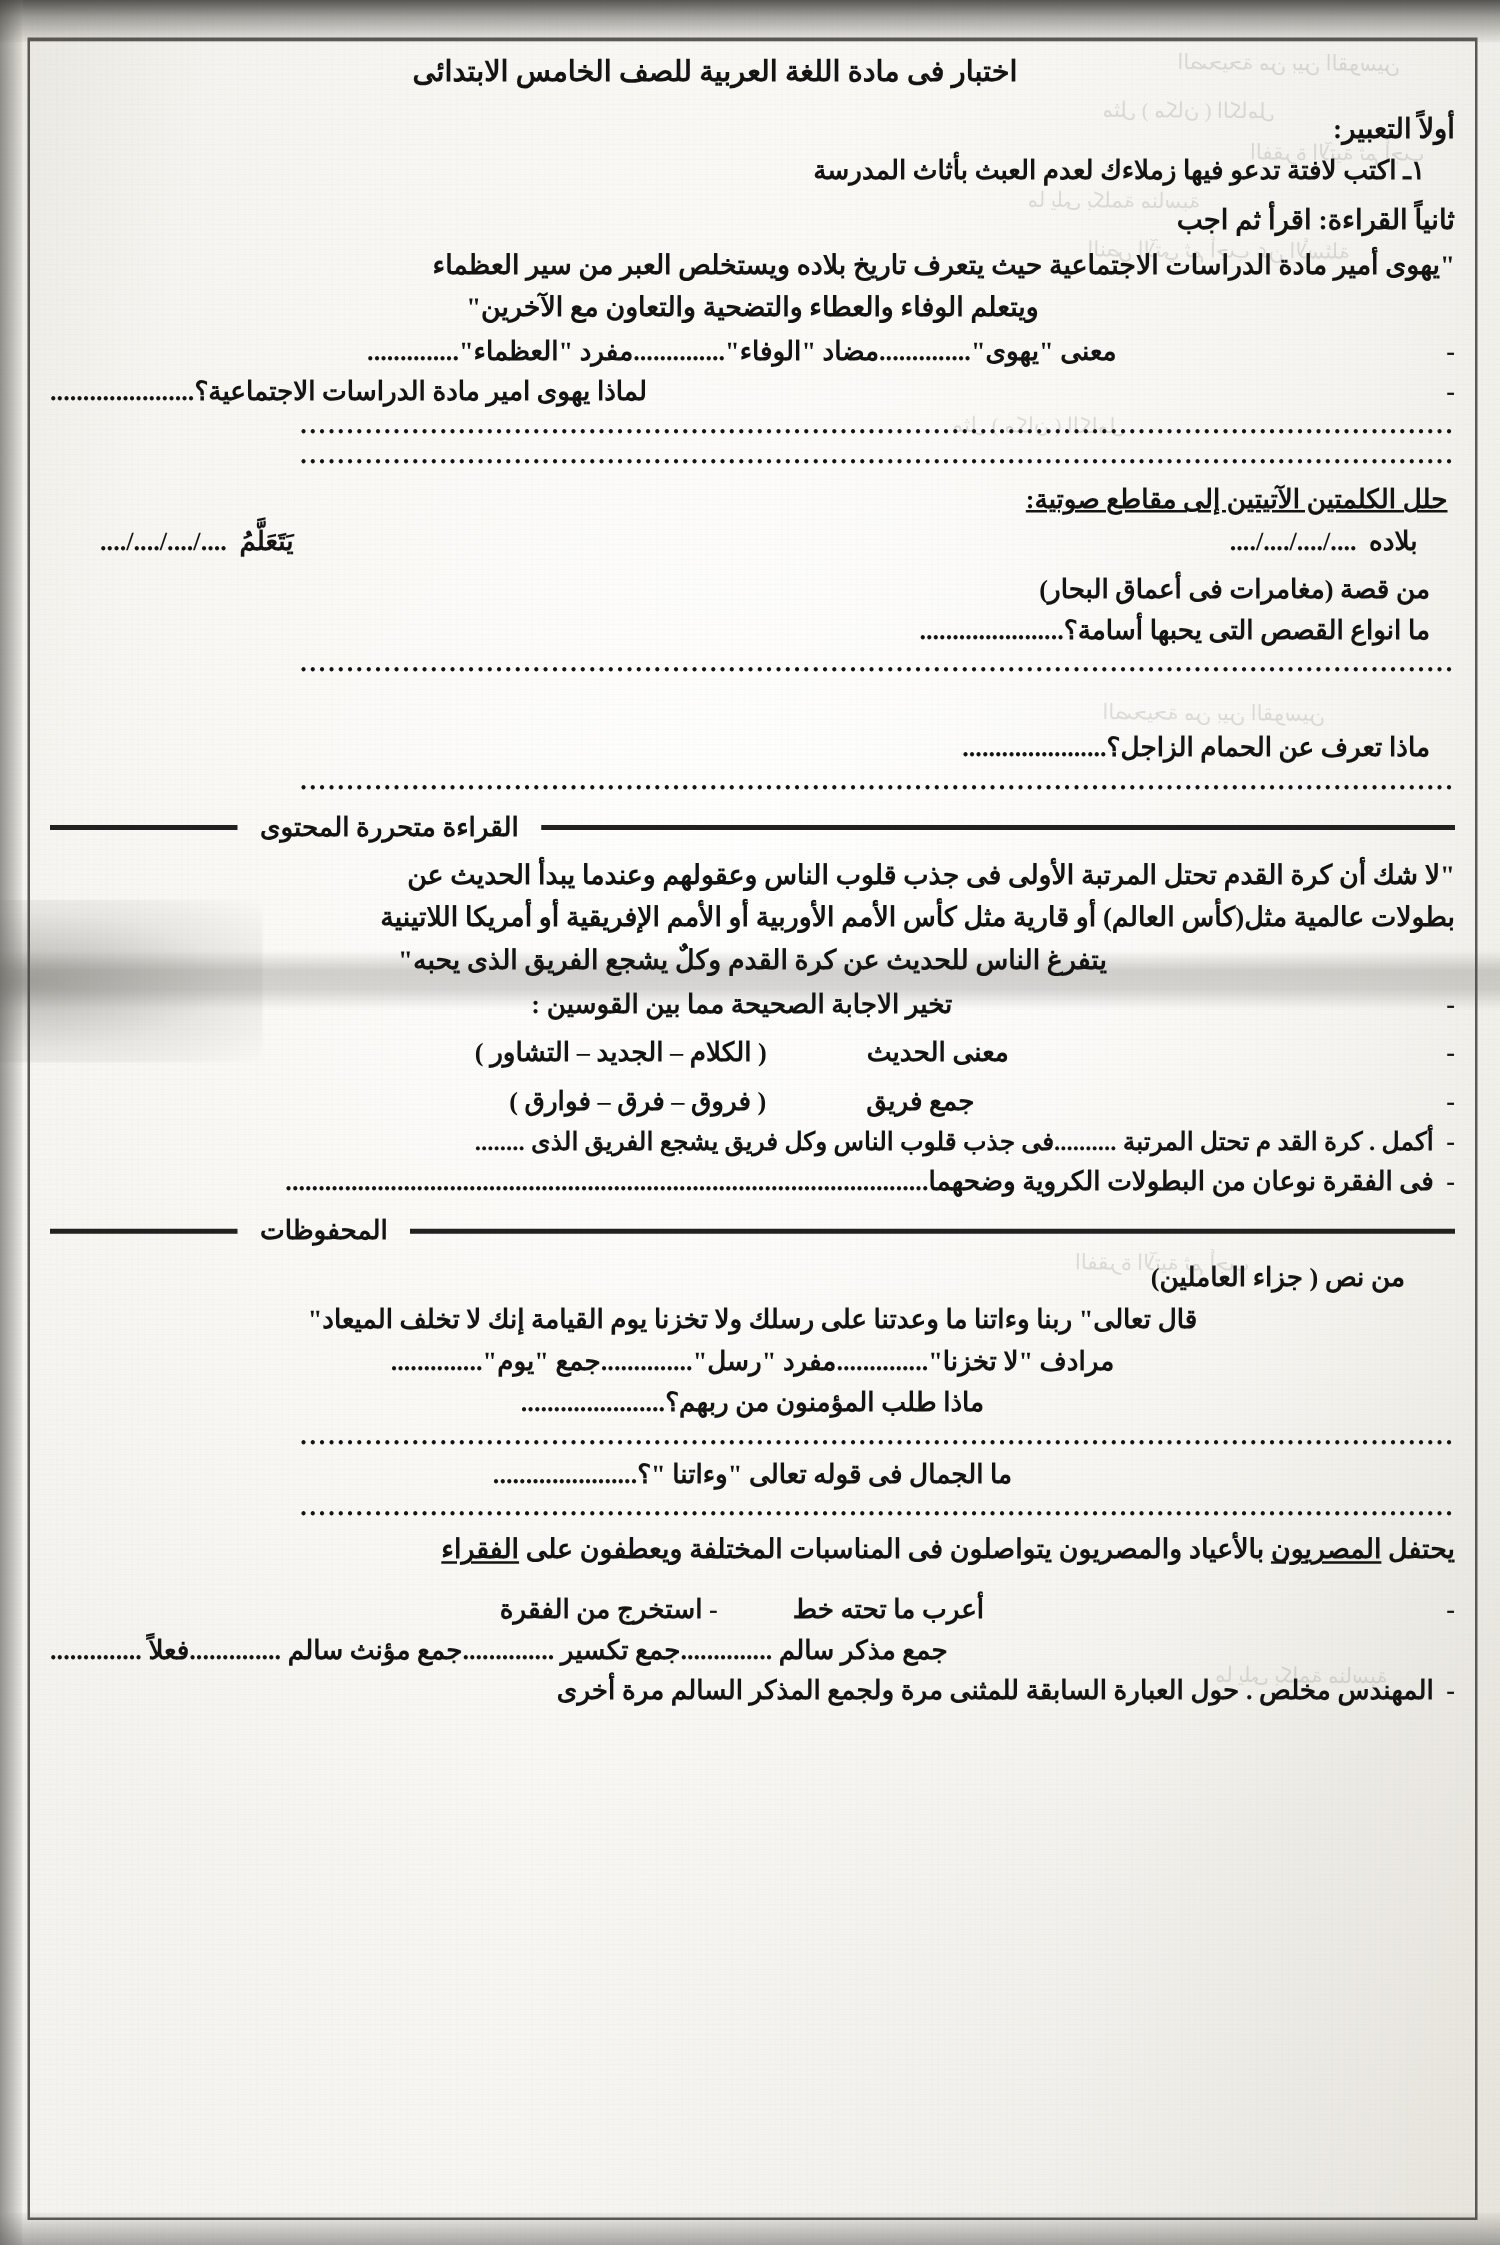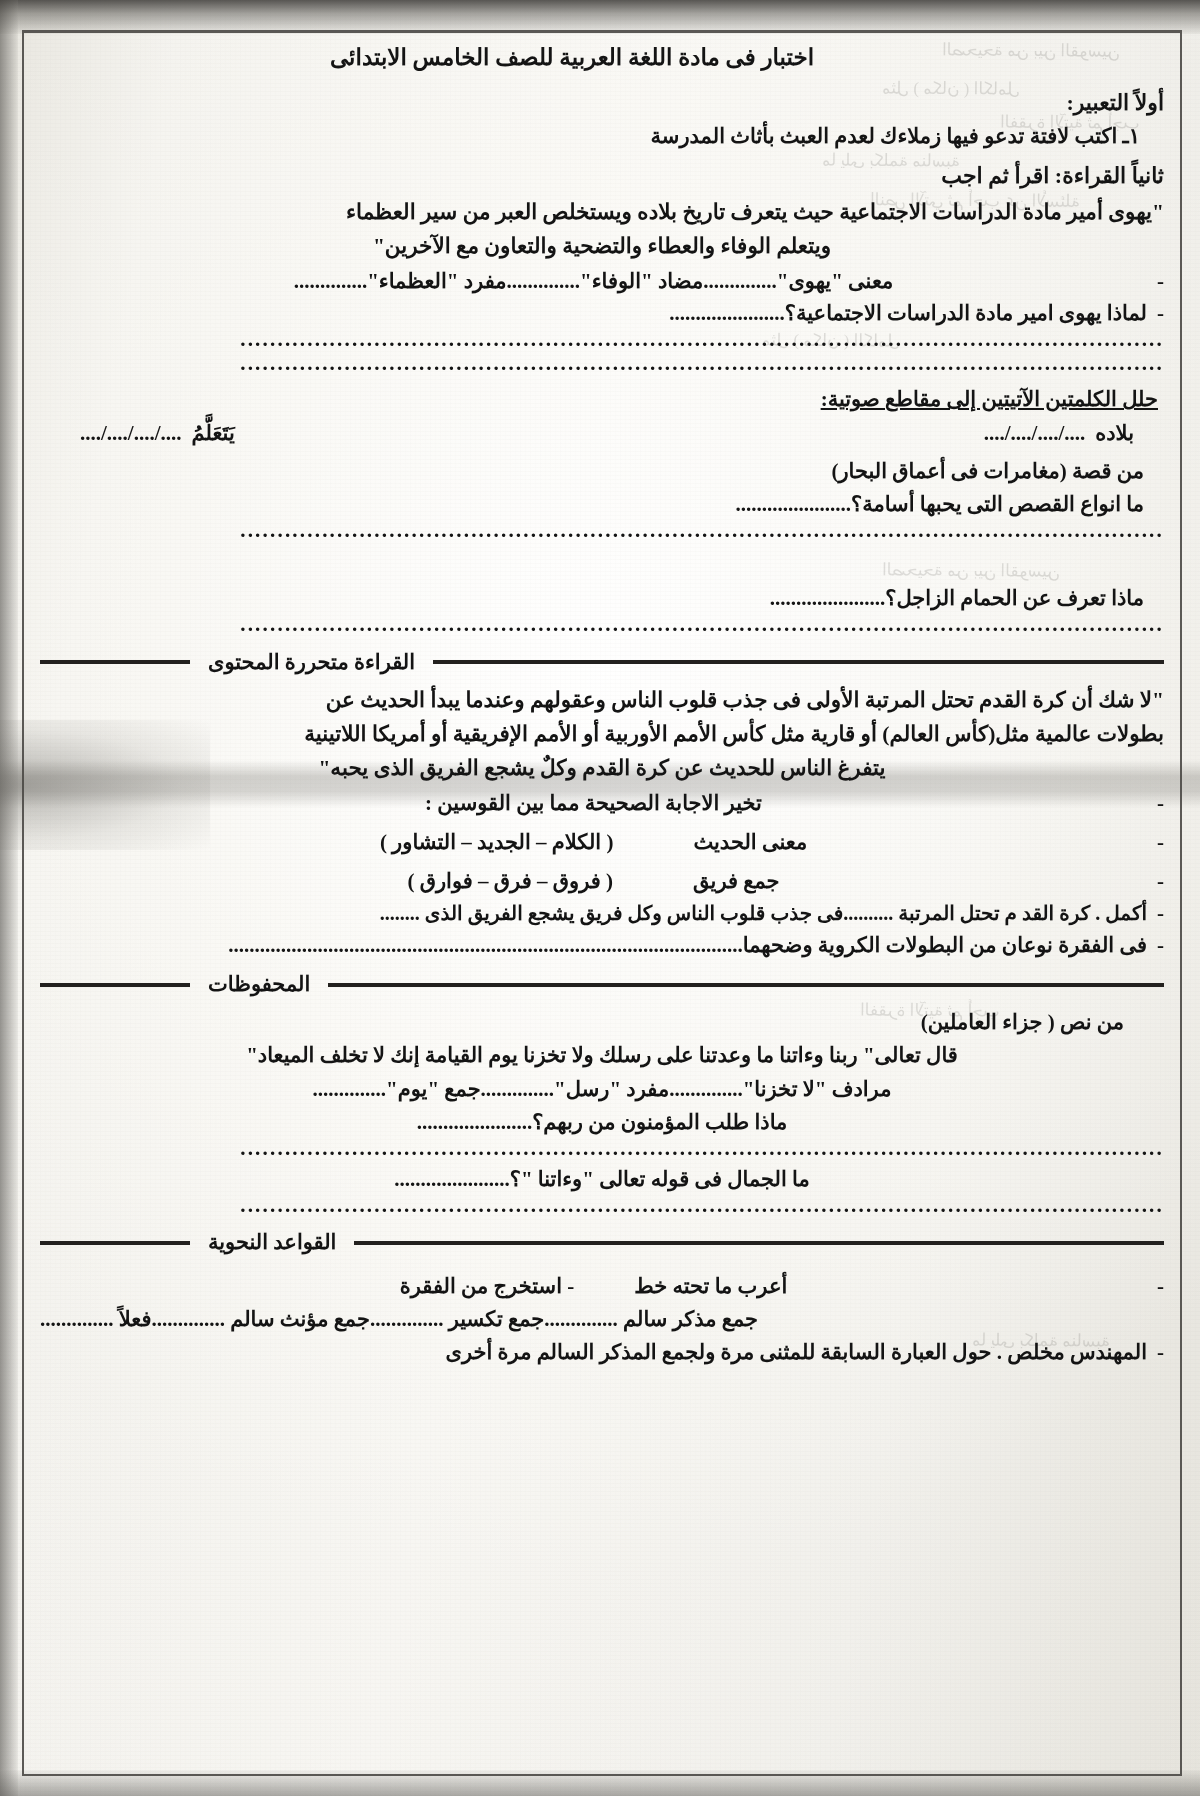--- a/index.html
+++ b/index.html
@@ -239,21 +239,21 @@
     <div class="ln passage">"يهوى أمير مادة الدراسات الاجتماعية حيث يتعرف تاريخ بلاده ويستخلص العبر من سير العظماء</div>
     <div class="ln passage tight" style="text-align:center;">ويتعلم الوفاء والعطاء والتضحية والتعاون مع الآخرين"</div>
 
     <div class="bullet-row">
       <span class="dash">-</span>
       <span class="body" style="text-align:center;">معنى "يهوى"..............مضاد "الوفاء"..............مفرد "العظماء"..............</span>
     </div>
 
     <div class="bullet-row">
       <span class="dash">-</span>
-      <span class="body" style="text-align:right;">
+      <span class="body" style="text-align:left;">
         <span>لماذا يهوى امير مادة الدراسات الاجتماعية؟</span><span class="dots">......................</span>
       </span>
     </div>
     <div class="dotline">............................................................................................................................</div>
     <div class="dotline">............................................................................................................................</div>
 
     <div class="ln q right gap-s" style="padding-right:6px;text-decoration:underline;">حلل الكلمتين الآتيتين إلى مقاطع صوتية:</div>
 
     <div class="syll-row">
       <span class="syll">
@@ -336,26 +336,24 @@
     <div class="ln q" style="text-align:center;">
       <span>ماذا طلب المؤمنون من ربهم؟</span><span class="dots">......................</span>
     </div>
     <div class="dotline">............................................................................................................................</div>
 
     <div class="ln q" style="text-align:center;">
       <span>ما الجمال فى قوله تعالى "وءاتنا "؟</span><span class="dots">......................</span>
     </div>
     <div class="dotline">............................................................................................................................</div>
 
-    <div class="divider">
-      <span class="rule"></span>
-      <span class="cap">القواعد النحوية</span>
-      <span class="rule short"></span>
-    </div>
-
+
+    <div class="ln passage" style="text-align:justify;">
+      <span>يحتفل </span><u>المصريون</u><span> بالأعياد والمصريون يتواصلون فى المناسبات المختلفة ويعطفون على </span><u>الفقراء</u>
+    </div>
 
     <div class="bullet-row gap-s">
       <span class="dash">-</span>
       <span class="body">
         <span class="mcq" style="padding-right:0; justify-content:center; gap:60px;">
           <span class="stem">أعرب ما تحته خط</span>
           <span class="opts">
             <span>-</span>
             <span>استخرج من الفقرة</span>
           </span>

